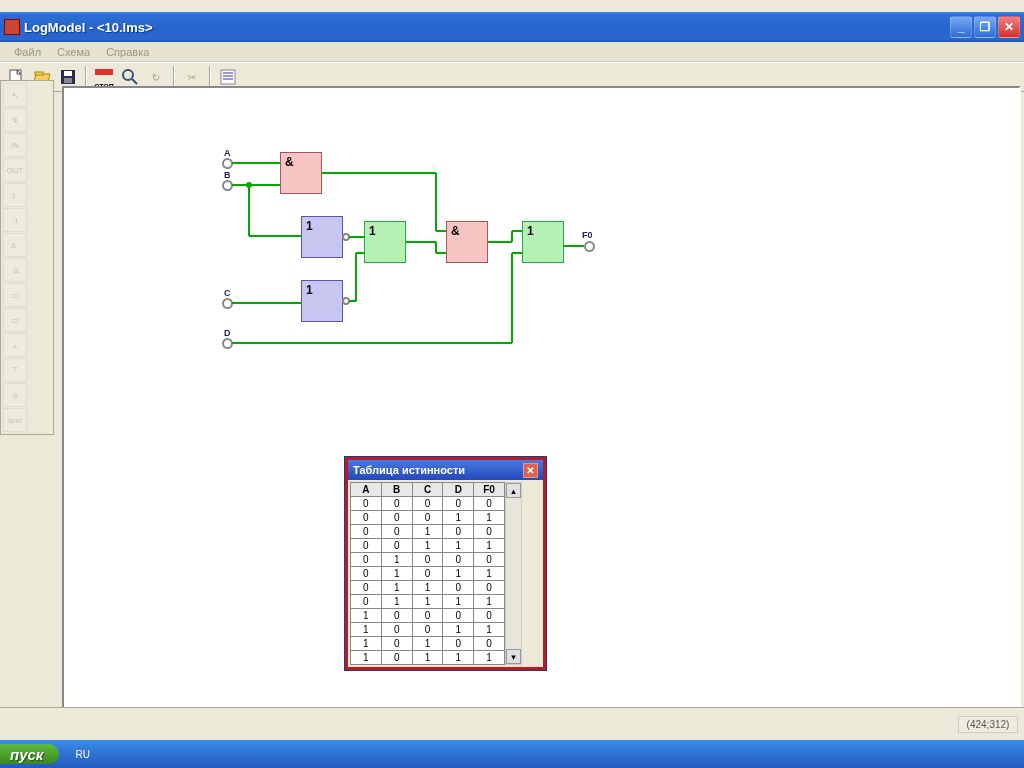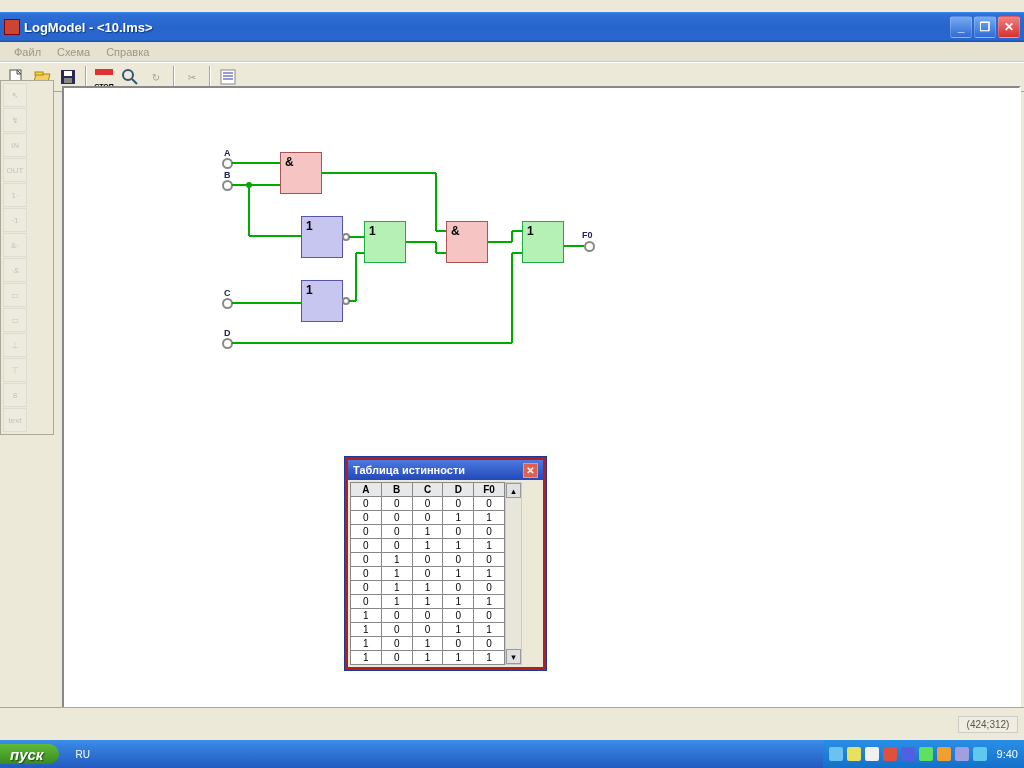--- a/index.html
+++ b/index.html
@@ -348,25 +348,13 @@
 <div class="statusbar">
   <div class="cell">(424;312)</div>
 </div>
 
 <div class="taskbar">
   <div class="start-btn">
     <span>пуск</span>
   </div>
   <div style="width:8px;"></div>
   <span class="lang">RU</span>
-  <div class="tray">
-    <span class="ticon" style="background:#6bc1f0"></span>
-    <span class="ticon" style="background:#e8e060"></span>
-    <span class="ticon" style="background:#f0f0f0"></span>
-    <span class="ticon" style="background:#e05040"></span>
-    <span class="ticon" style="background:#5060e0"></span>
-    <span class="ticon" style="background:#60e060"></span>
-    <span class="ticon" style="background:#f0a030"></span>
-    <span class="ticon" style="background:#a0a0e0"></span>
-    <span class="ticon" style="background:#60c8f0"></span>
-    <span class="clock">9:40</span>
-  </div>
 </div>
 
 </body></html>

